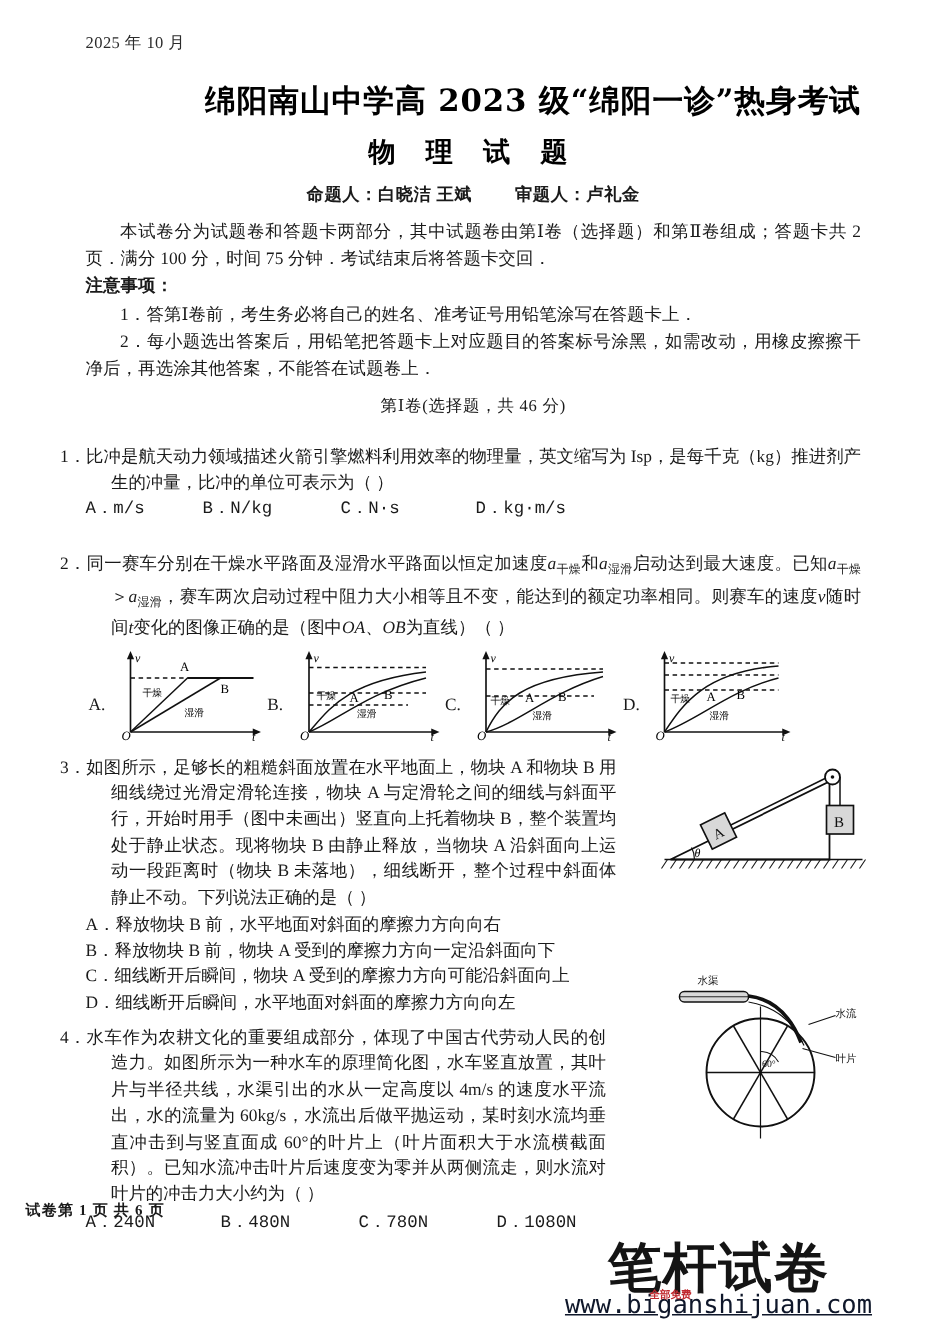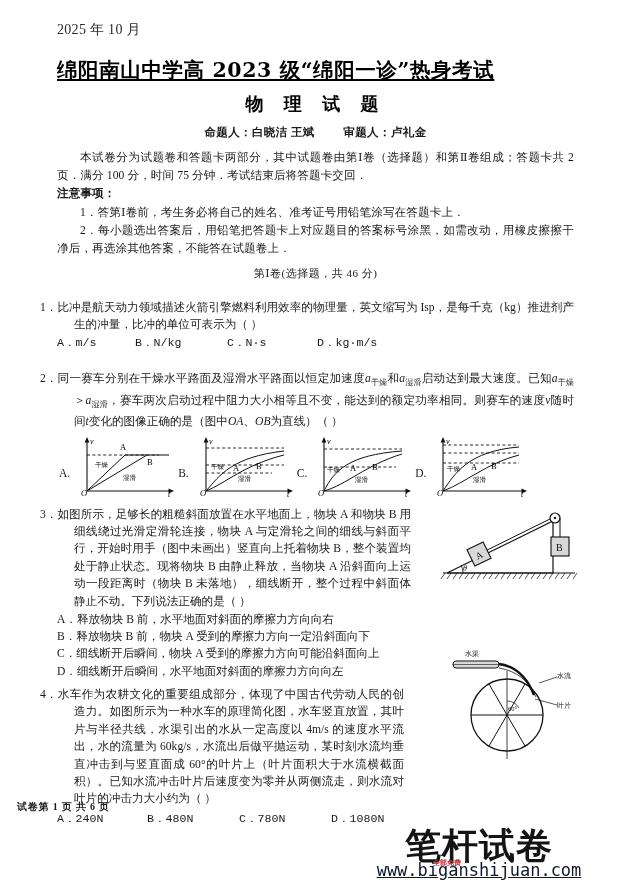--- a/index.html
+++ b/index.html
@@ -19,34 +19,33 @@
   .page {
     position: relative;
     width: 631px;
     height: 886px;
     box-sizing: border-box;
     padding: 0 57px;
   }
 
   
   .doc-date {
-    font-size: 14px;
+    font-size: 11px;
     letter-spacing: .3px;
     padding-top: 21px;
     color: #2b2b2b;
   }
   .title-main {
-    text-align: left;
+    text-align: right;
     font-size: 20.5px;
     font-weight: bold;
     letter-spacing: .6px;
     margin-top: 17px;
     color: #000;
     font-family: "DejaVu Serif", "Liberation Serif", serif;
-    text-decoration: underline;
   }
   .title-sub {
     text-align: center;
     font-size: 18px;
     font-weight: bold;
     letter-spacing: 7px;
     margin-top: 8px;
     color: #000;
     font-family: "DejaVu Serif", "Liberation Serif", serif;
   }

